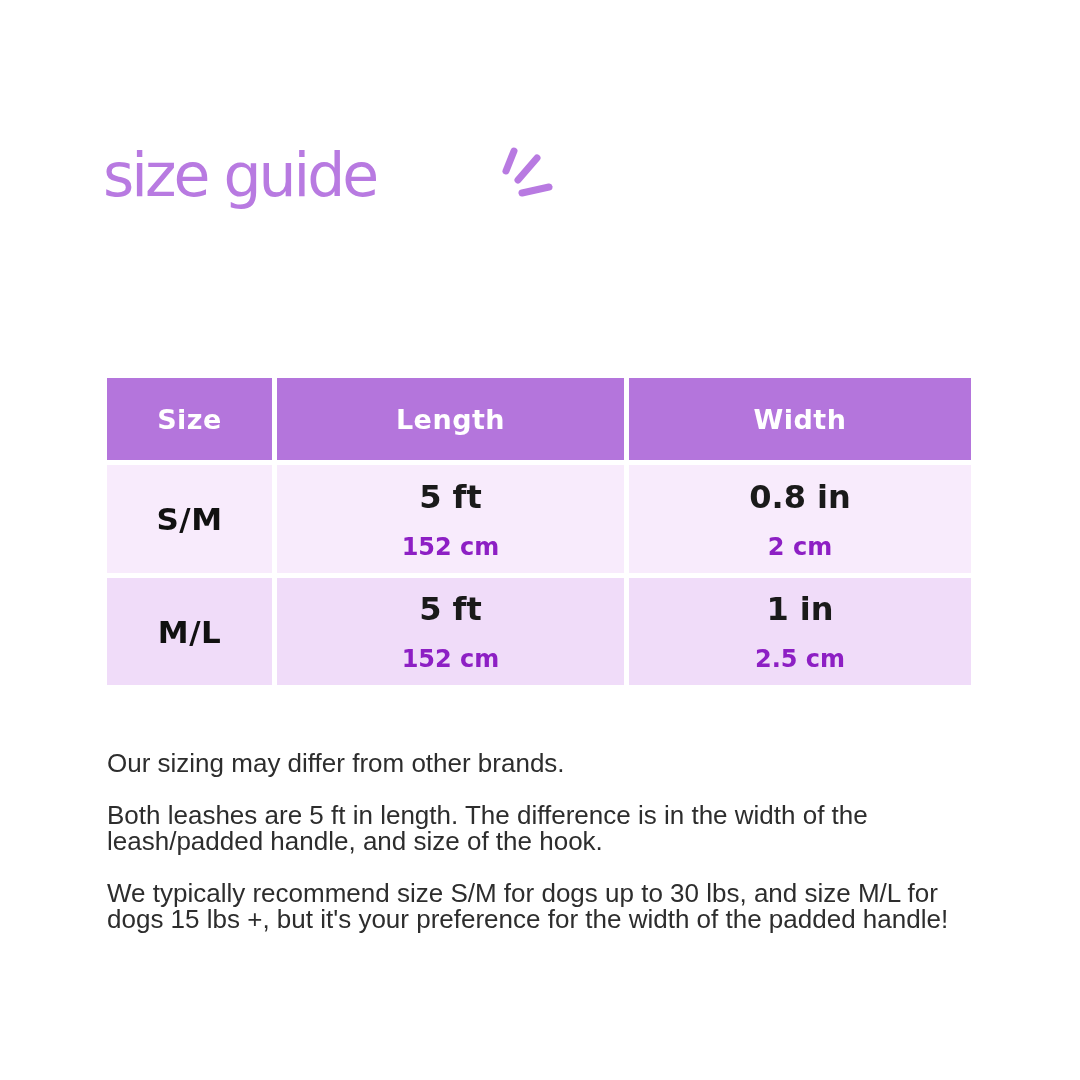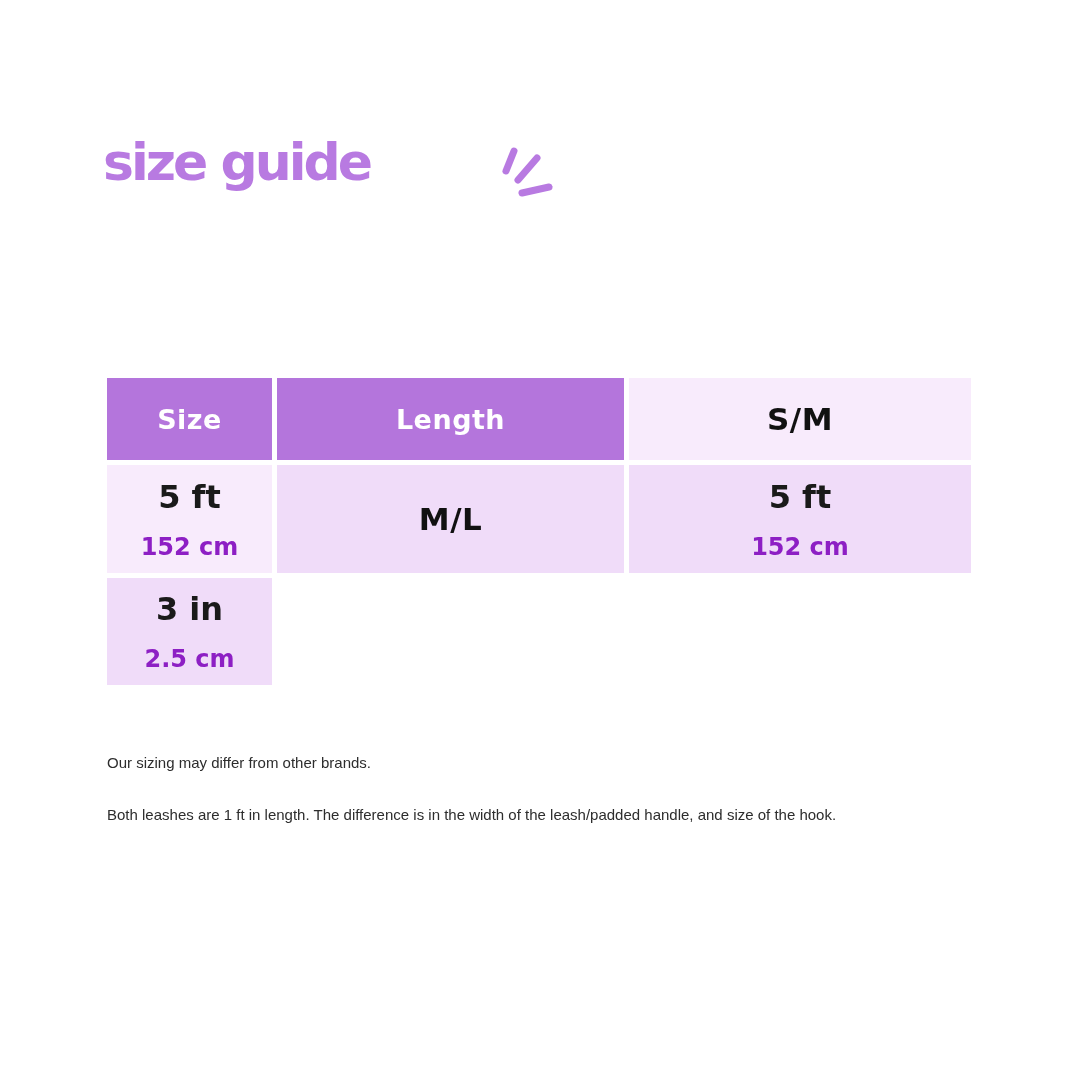--- a/index.html
+++ b/index.html
@@ -12,22 +12,22 @@
     --body-text:#2d2d2d;
     --heading-text:#131313;
   }
   *{margin:0;padding:0;box-sizing:border-box;}
   html,body{width:1080px;height:1080px;background:#ffffff;overflow:hidden;
     font-family:"DejaVu Sans","Liberation Sans",sans-serif;}
   .canvas{position:relative;width:1080px;height:1080px;background:#ffffff;}
 
   
   .title{
-    position:absolute;left:103px;top:132px;
-    font-size:52px;font-weight:700;letter-spacing:-3px;
+    position:absolute;left:103px;top:140px;
+    font-size:60px;font-weight:400;letter-spacing:-3px;
     color:var(--accent);
   }
   .sparkle{position:absolute;left:497px;top:144px;width:58px;height:62px;}
   .subtitle{
     position:absolute;left:107px;top:256px;
     font-size:45px;font-weight:800;letter-spacing:-1px;
     color:var(--heading-text);
   }
 
   
@@ -58,21 +58,21 @@
   .metric{
     font-size:24px;font-weight:700;color:var(--metric-text);
     margin-top:17px;
   }
 
   
   .notes{
     position:absolute;left:107px;top:750px;width:885px;
     color:var(--body-text);
     font-family:"Liberation Sans","DejaVu Sans",sans-serif;
-    font-size:15px;line-height:26px;
+    font-size:26px;line-height:26px;
   }
   .notes p{margin-bottom:26px;}
 </style>
 </head>
 <body>
 
 <div class="canvas">
 
   <h1 class="title">size guide</h1>
 
@@ -84,41 +84,49 @@
 
 
   <div class="size-table">
 
     <div class="cell th">
       <span>Size</span>
     </div>
     <div class="cell th">
       <span>Length</span>
     </div>
+    <div class="cell th">
+      <span>Width</span>
+    </div>
 
     <div class="cell row-odd">
       <span class="size-label">S/M</span>
     </div>
     <div class="cell row-odd">
       <span class="imperial">5 ft</span>
       <span class="metric">152 cm</span>
+    </div>
+    <div class="cell row-odd">
+      <span class="imperial">0.8 in</span>
+      <span class="metric">2 cm</span>
     </div>
 
     <div class="cell row-even">
       <span class="size-label">M/L</span>
     </div>
     <div class="cell row-even">
       <span class="imperial">5 ft</span>
       <span class="metric">152 cm</span>
     </div>
     <div class="cell row-even">
-      <span class="imperial">3 in</span>
+      <span class="imperial">1 in</span>
       <span class="metric">2.5 cm</span>
     </div>
 
   </div>
 
   <div class="notes">
     <p>Our sizing may differ from other brands.</p>
-    <p>Both leashes are 1 ft in length. The difference is in the width of the leash/padded handle, and size of the hook.</p>
+    <p>Both leashes are 5 ft in length. The difference is in the width of the leash/padded handle, and size of the hook.</p>
+    <p>We typically recommend size S/M for dogs up to 30 lbs, and size M/L for dogs 15 lbs +, but it's your preference for the width of the padded handle!</p>
   </div>
 
 </div>
 
 </body></html>

